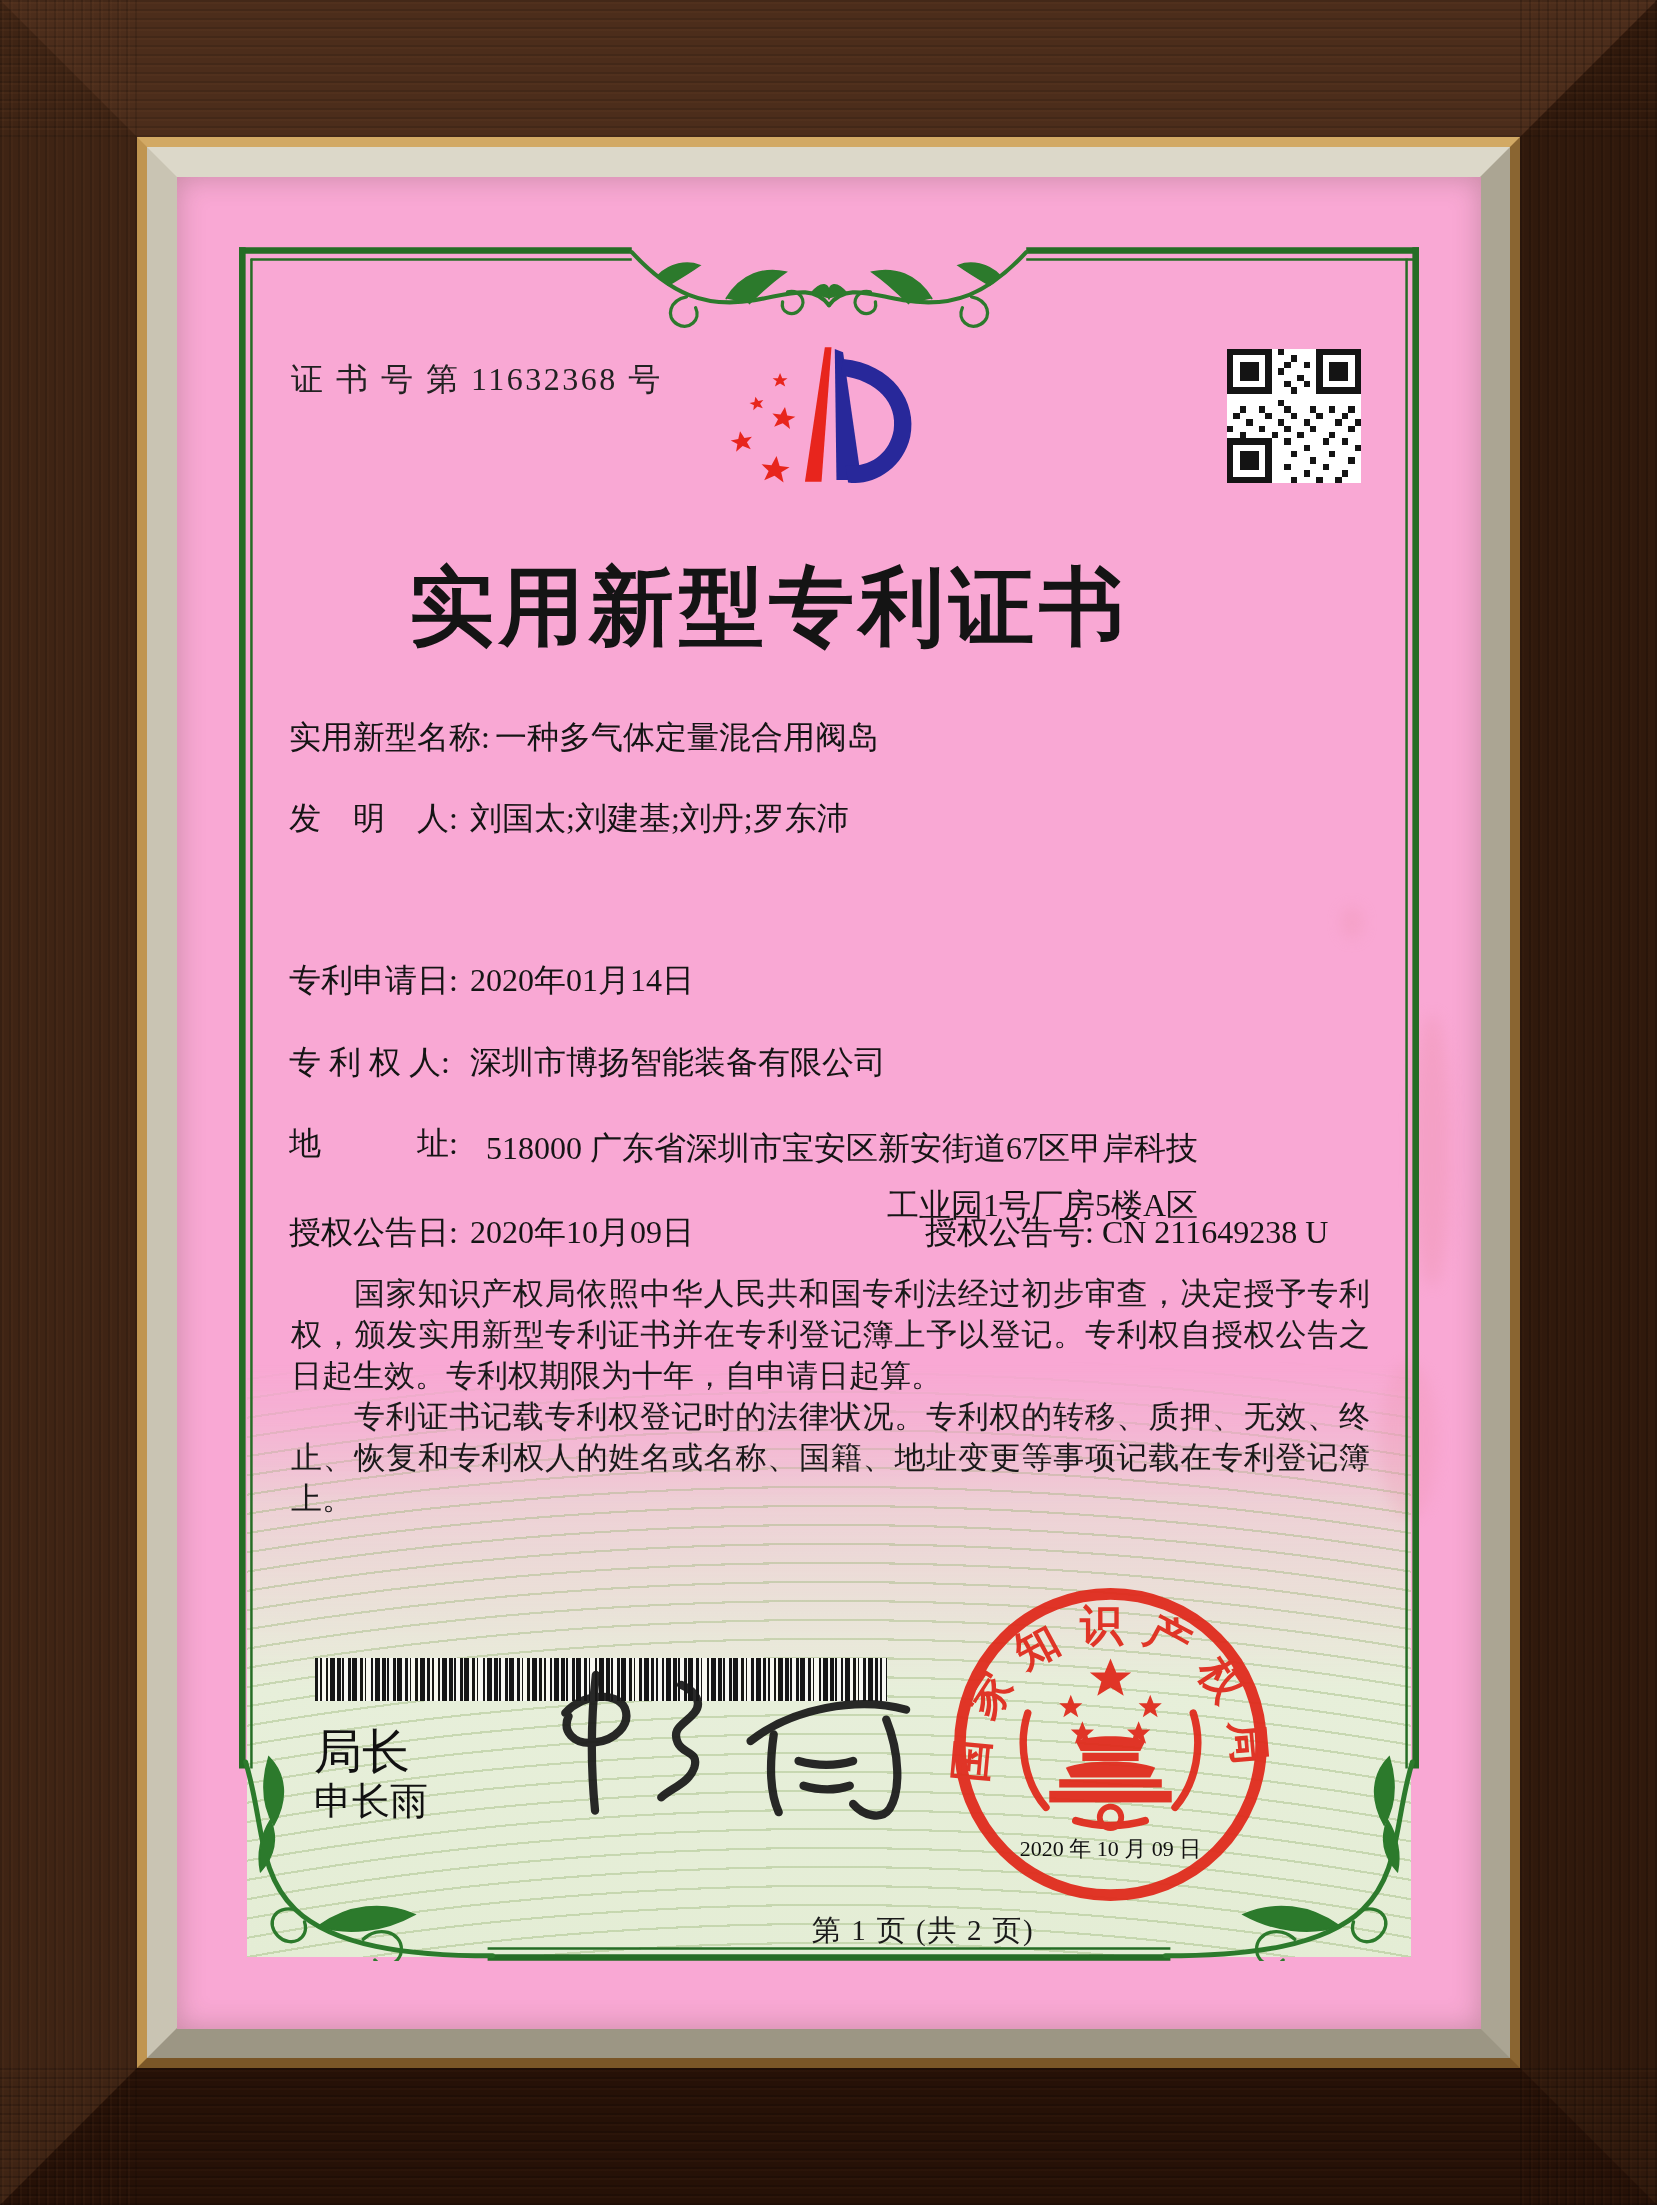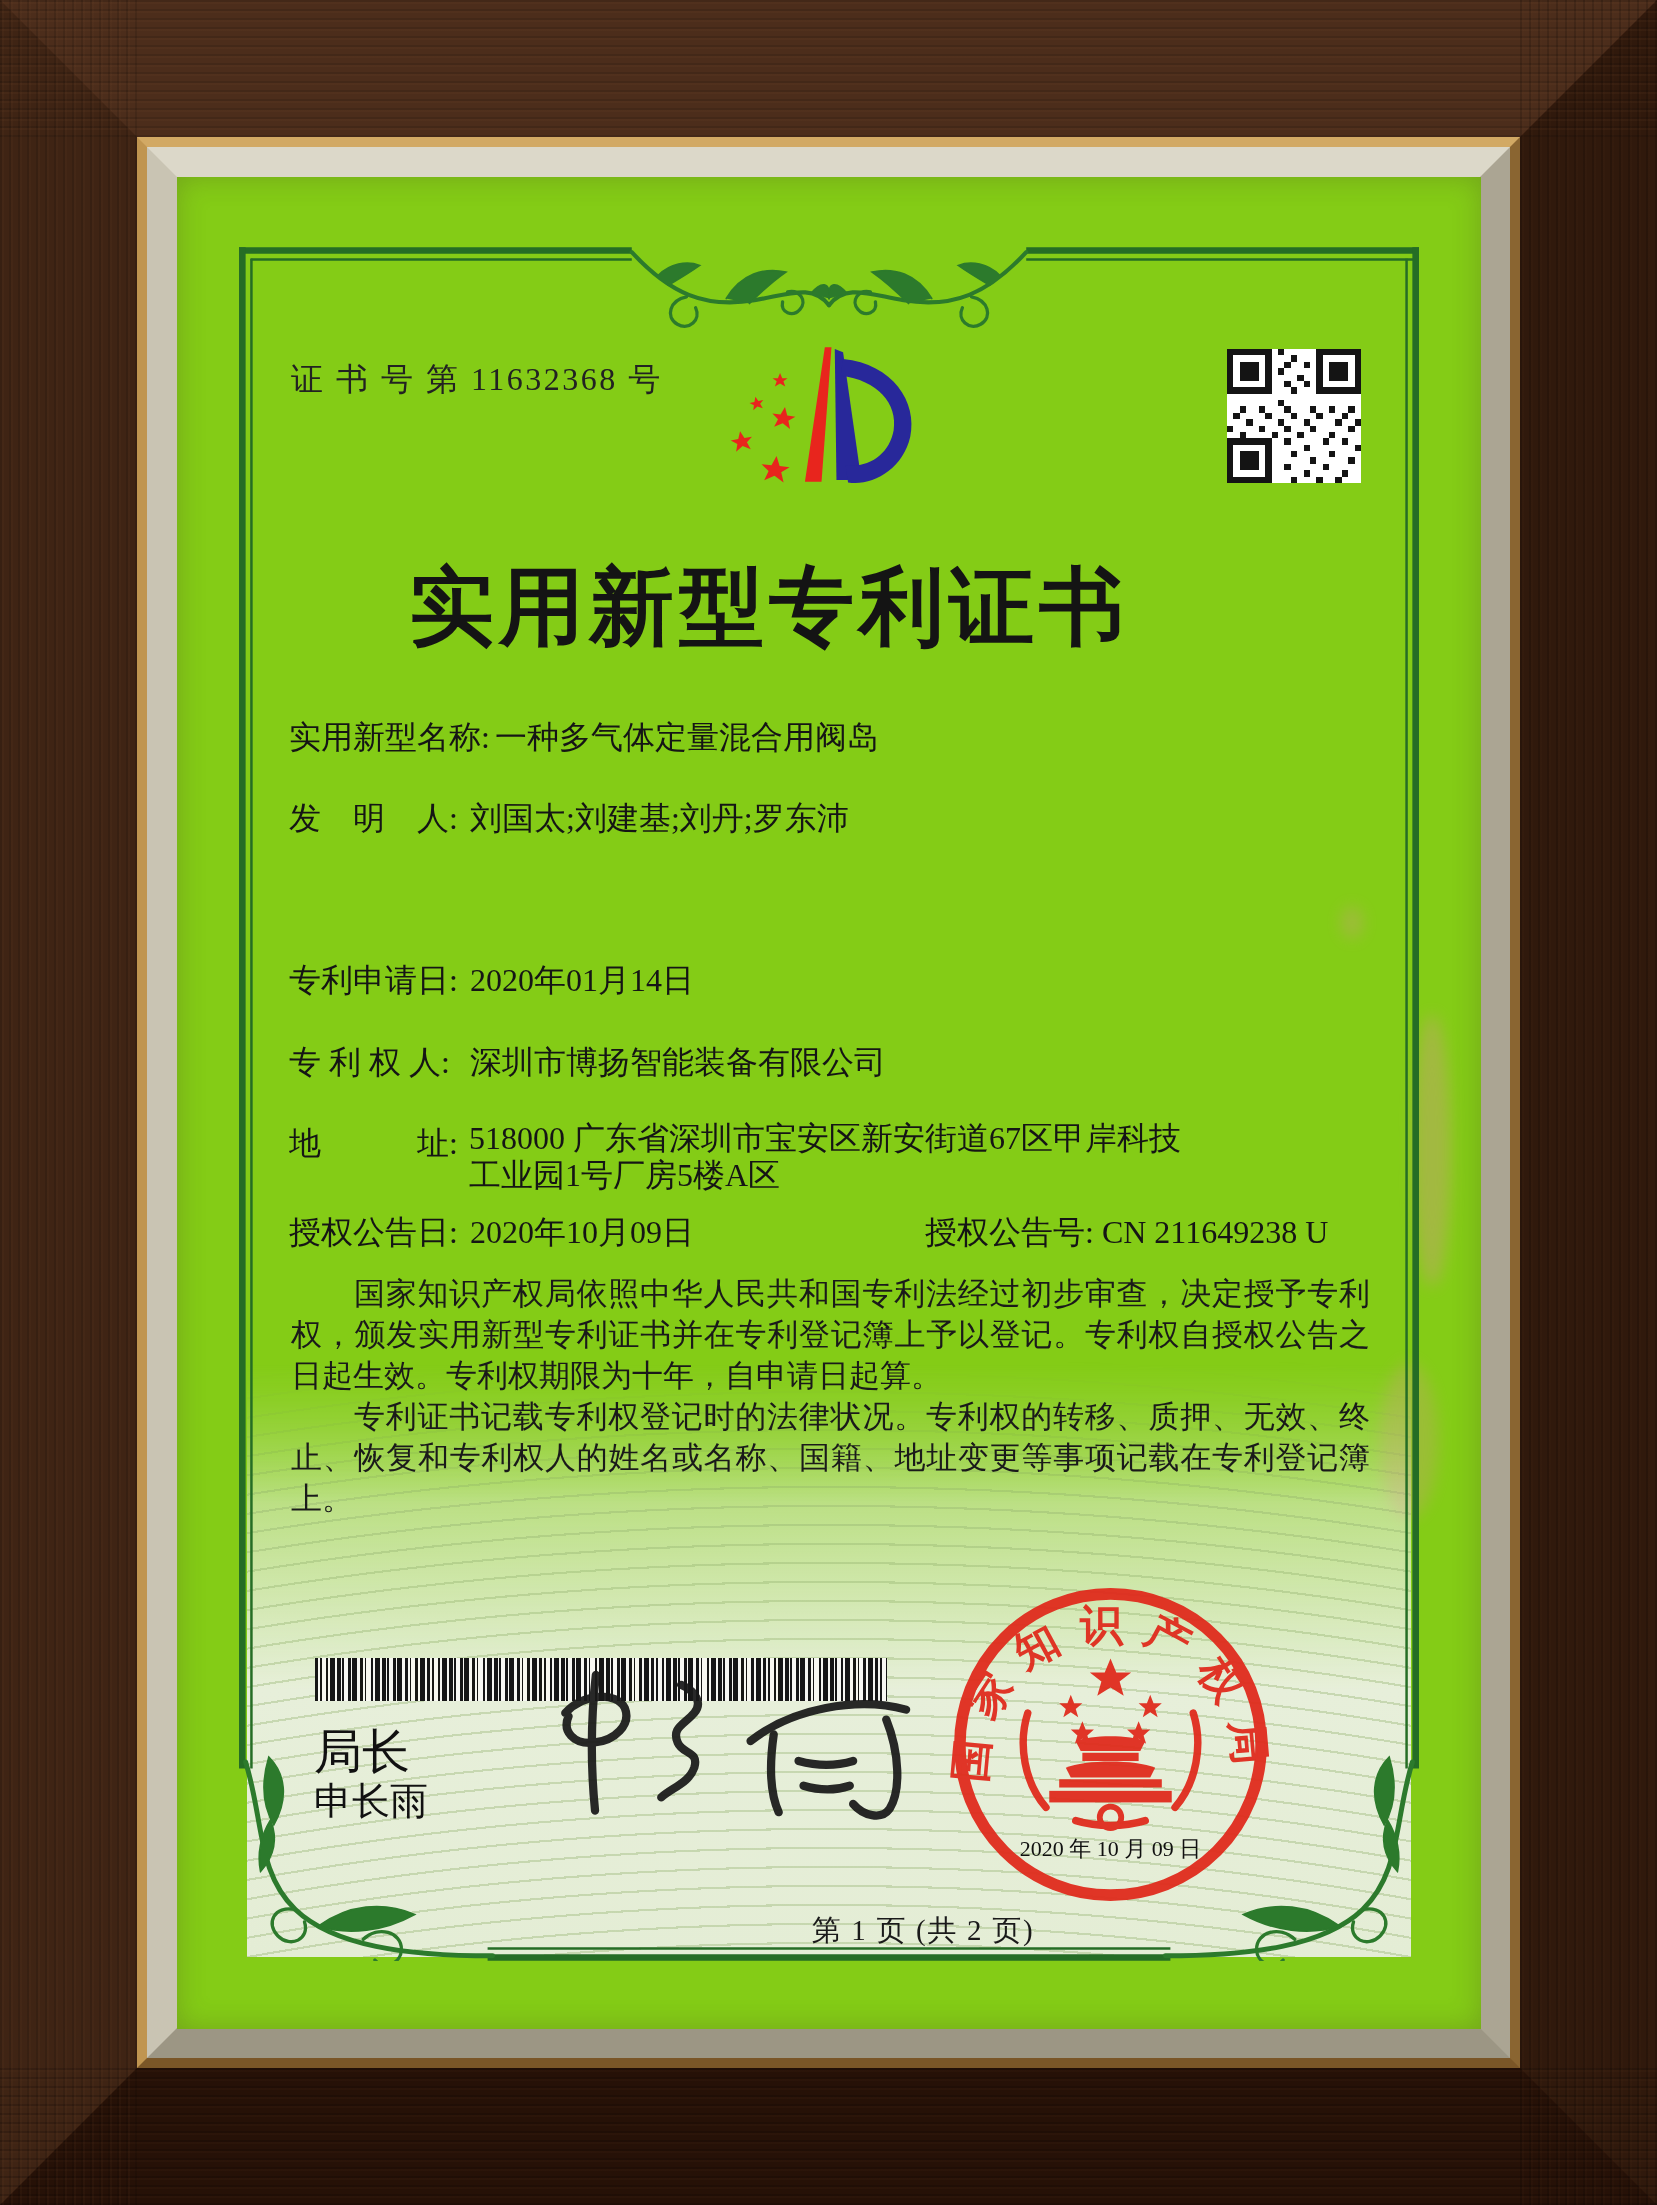--- a/index.html
+++ b/index.html
@@ -20,21 +20,21 @@
     background:repeating-linear-gradient(90deg,rgba(0,0,0,.22) 0 1.7px,rgba(122,77,46,.14) 1.7px 4.1px,rgba(0,0,0,0) 4.1px 9px);}
   .grain.right{right:0;top:0;bottom:0;width:137px;
     background:repeating-linear-gradient(90deg,rgba(0,0,0,.28) 0 1.7px,rgba(96,58,32,.12) 1.7px 4.1px,rgba(0,0,0,0) 4.1px 9px);}
   .mat-gold{position:absolute;inset:137px;box-sizing:border-box;border:10px solid;
         border-top-color:#d2a964;border-left-color:#c09550;border-right-color:#8a6531;border-bottom-color:#7a5627;}
   .mat-silver{position:absolute;inset:147px;box-sizing:border-box;border:30px solid;
         border-top-color:#dcd8c9;border-left-color:#c9c4b3;border-right-color:#aba593;border-bottom-color:#9c9684;
         box-shadow:inset 0 0 0 1.7px rgba(90,70,40,.35);}
   
   .paper{position:absolute;left:177px;top:177px;width:1304px;height:1852px;
-         background:#84cc16;box-shadow:inset 0 0 28px rgba(70,60,40,.28);}
+         background:#f9a8d4;box-shadow:inset 0 0 28px rgba(70,60,40,.28);}
   .guilloche{position:absolute;left:70px;top:1185px;width:1164px;height:595px;
      background:
        repeating-radial-gradient(circle at 50% 3812px,rgba(148,178,112,.38) 0 2.1px,rgba(0,0,0,0) 2.1px 19px),
        linear-gradient(to bottom,rgba(223,236,205,.25),#e7efda 55%,#e4edd5);
      -webkit-mask-image:linear-gradient(to bottom,transparent 0,#000 141px);
      mask-image:linear-gradient(to bottom,transparent 0,#000 141px);}
   .stain{position:absolute;background:#e98ea4;border-radius:50%;filter:blur(7.5px);}
   .stain.s1{left:1236px;top:837px;width:38px;height:273px;opacity:.30;}
   .stain.s2{left:1203px;top:1185px;width:58px;height:157px;opacity:.22;}
   .stain.s3{left:1164px;top:729px;width:21.5px;height:33px;opacity:.25;}
@@ -45,21 +45,21 @@
            letter-spacing:2.5px;white-space:nowrap;}
   .logo{position:absolute;left:550px;top:162px;width:199px;height:170px;}
   .qr{position:absolute;left:1050px;top:172px;width:134px;height:134px;}
   .title{position:absolute;left:0;top:373px;width:1184px;text-align:center;
          font-size:85px;font-weight:700;color:#141414;letter-spacing:5px;}
   
   .frow{position:absolute;left:112px;font-size:32px;color:#151515;white-space:nowrap;}
   .frow .lbl{display:inline-block;min-width:176px;}
   .frow .val{margin-left:5px;}
   .addr-val{position:absolute;left:292px;top:943px;width:729px;font-size:32px;
-            color:#151515;line-height:37px;white-space:normal;}
+            color:#151515;line-height:57px;white-space:normal;text-align:right;}
   .grant2{position:absolute;left:748px;font-size:32px;color:#151515;white-space:nowrap;}
   
   .bodytext{position:absolute;left:114px;top:1096px;width:1079px;font-size:31px;
             line-height:41px;color:#1a1a1a;text-align:justify;}
   .bodytext p{margin:0;text-indent:63px;}
   
   .barcode{position:absolute;left:138px;top:1481px;width:572px;height:43px;
      background:repeating-linear-gradient(90deg,#161616 0 3.3px,#f7f7f2 3.3px 5px,#161616 5px 6.6px,#f7f7f2 6.6px 10.8px,#161616 10.8px 13.3px,#f7f7f2 13.3px 15px,#161616 15px 20px,#f7f7f2 20px 22.4px);}
   .signer-title{position:absolute;left:137px;top:1543px;font-size:48px;color:#111;}
   .signer-name{position:absolute;left:137px;top:1599px;font-size:38px;color:#111;}

